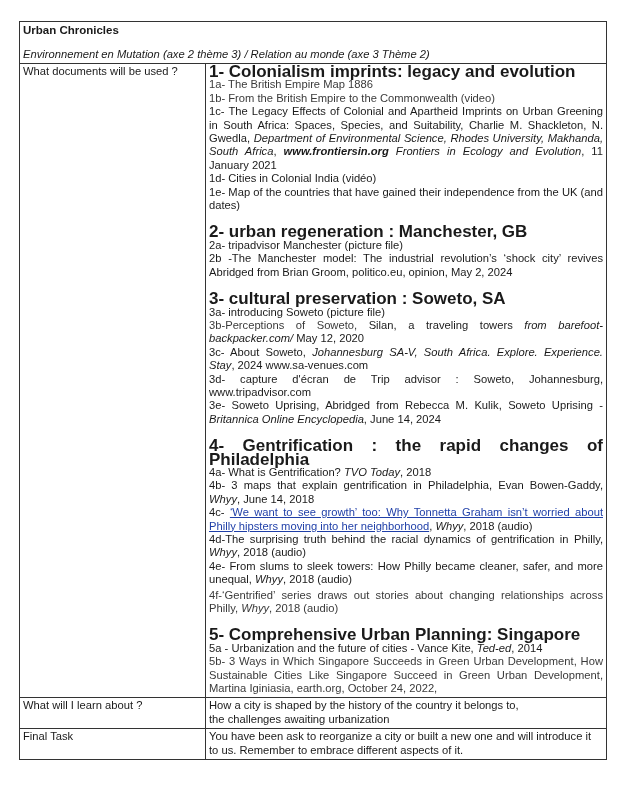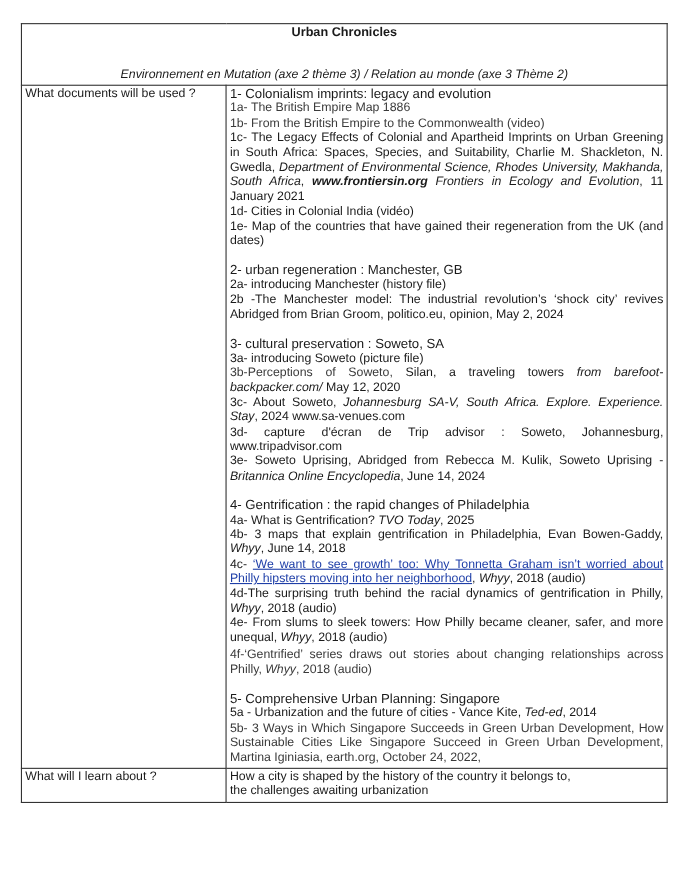--- a/index.html
+++ b/index.html
@@ -1,27 +1,27 @@
 <!DOCTYPE html>
 <html><head>
   <meta charset="utf-8">
   <style>
     html, body { margin: 0; padding: 0; background: #ffffff; }
     body { width: 618px; height: 800px; position: relative; overflow: hidden;
            font-family: "Liberation Sans", sans-serif; color: #1a1a1a; font-size: 11.2px; line-height: 13.4px; }
     table.doc { position: absolute; left: 19px; top: 21px; width: 588px; border-collapse: collapse; table-layout: fixed; }
     table.doc td { border: 1px solid #333; vertical-align: top; padding: 1px 3px 2px 3px; }
     col.c1 { width: 186px; }
-    .title-cell { text-align: center; padding: 3px 3px 3px 3px; }
+    .title-cell { text-align: left; padding: 3px 3px 3px 3px; }
     .title { font-weight: bold; font-size: 11.5px; line-height: 14px; }
-    .subtitle { font-style: italic; margin-top: 24px; line-height: 14px; }
+    .subtitle { font-style: italic; margin-top: 10px; line-height: 14px; }
     .j { text-align: justify; }
     .sec { margin-bottom: 13px; }
     .sec:last-child { margin-bottom: 0; }
-    .head { font-weight: normal; font-size: 12px; }
+    .head { font-weight: bold; font-size: 17px; }
     .item { }
     .gray { color: #3a3a3a; }
     a.link { color: #1f3fa8; text-decoration: underline; }
     .spaced { margin-top: 2px; }
   </style>
 </head>
 <body>
 
 <table class="doc">
   <colgroup>
@@ -38,41 +38,41 @@
   <tr>
     <td>What documents will be used ?</td>
     <td class="j">
 
       <div class="sec">
         <div class="head">1- Colonialism imprints: legacy and evolution</div>
         <div class="item gray">1a- The British Empire Map 1886</div>
         <div class="item gray">1b- From the British Empire to the Commonwealth (video)</div>
         <div class="item"><span>1c- The Legacy Effects of Colonial and Apartheid Imprints on Urban Greening in South Africa: Spaces, Species, and Suitability, Charlie M. Shackleton, N. Gwedla, </span><i>Department of Environmental Science, Rhodes University, Makhanda, South Africa</i><span>, </span><b><i>www.frontiersin.org</i></b><i> Frontiers in Ecology and Evolution</i><span>, 11 January 2021</span></div>
         <div class="item">1d- Cities in Colonial India (vidéo)</div>
-        <div class="item">1e- Map of the countries that have gained their regeneration from the UK (and dates)</div>
+        <div class="item">1e- Map of the countries that have gained their independence from the UK (and dates)</div>
       </div>
 
       <div class="sec">
         <div class="head">2- urban regeneration : Manchester, GB</div>
-        <div class="item">2a- introducing Manchester (history file)</div>
+        <div class="item">2a- tripadvisor Manchester (picture file)</div>
         <div class="item">2b -The Manchester model: The industrial revolution’s ‘shock city’ revives Abridged from Brian Groom, politico.eu,  opinion, May 2, 2024</div>
       </div>
 
       <div class="sec">
         <div class="head">3- cultural preservation : Soweto, SA</div>
         <div class="item">3a- introducing Soweto (picture file)</div>
         <div class="item"><span class="gray">3b-Perceptions of Soweto,</span><span> Silan, a traveling towers </span><i>from barefoot-backpacker.com/</i><span> May 12, 2020</span></div>
         <div class="item"><span>3c- About Soweto, </span><i>Johannesburg SA-V, South Africa. Explore. Experience. Stay</i><span>, 2024  www.sa-venues.com</span></div>
         <div class="item">3d- capture d'écran de Trip advisor : Soweto, Johannesburg, www.tripadvisor.com</div>
         <div class="item"><span>3e- Soweto Uprising, Abridged from Rebecca M. Kulik, Soweto Uprising - </span><i>Britannica Online Encyclopedia</i><span>, June 14, 2024</span></div>
       </div>
 
       <div class="sec">
         <div class="head">4- Gentrification : the rapid changes of Philadelphia</div>
-        <div class="item"><span>4a- What is Gentrification?  </span><i>TVO Today</i><span>, 2025</span></div>
+        <div class="item"><span>4a- What is Gentrification?  </span><i>TVO Today</i><span>, 2018</span></div>
         <div class="item"><span>4b- 3 maps that explain gentrification in Philadelphia,  Evan Bowen-Gaddy, </span><i>Whyy</i><span>, June 14, 2018</span></div>
         <div class="item"><span>4c-  </span><a class="link">‘We want to see growth’ too: Why Tonnetta Graham isn’t worried about Philly hipsters moving into her neighborhood</a><span>, </span><i>Whyy</i><span>, 2018 (audio)</span></div>
         <div class="item"><span>4d-The surprising truth behind the racial dynamics of gentrification in Philly, </span><i>Whyy</i><span>, 2018 (audio)</span></div>
         <div class="item"><span>4e- From slums to sleek towers: How Philly became cleaner, safer, and more unequal, </span><i>Whyy</i><span>, 2018 (audio)</span></div>
         <div class="item spaced gray"><span>4f-‘Gentrified’ series draws out stories about changing relationships across Philly, </span><i>Whyy</i><span>, 2018 (audio)</span></div>
       </div>
 
       <div class="sec" style="margin-top:4px;">
         <div class="head">5- Comprehensive Urban Planning:  Singapore</div>
         <div class="item"><span>5a - Urbanization and the future of cities - Vance Kite, </span><i>Ted-ed</i><span>, 2014</span></div>
@@ -80,14 +80,18 @@
       </div>
     </td>
   </tr>
   <tr>
     <td>What will I learn about ?</td>
     <td>
       <div>How a city is shaped by the history of the country it belongs to,</div>
       <div>the challenges awaiting urbanization</div>
     </td>
   </tr>
+  <tr>
+    <td>Final Task</td>
+    <td>You have been ask to reorganize a city or built a new one and will introduce it to us. Remember to embrace different aspects of it.</td>
+  </tr>
 </tbody>
   </table>
 
 </body></html>

